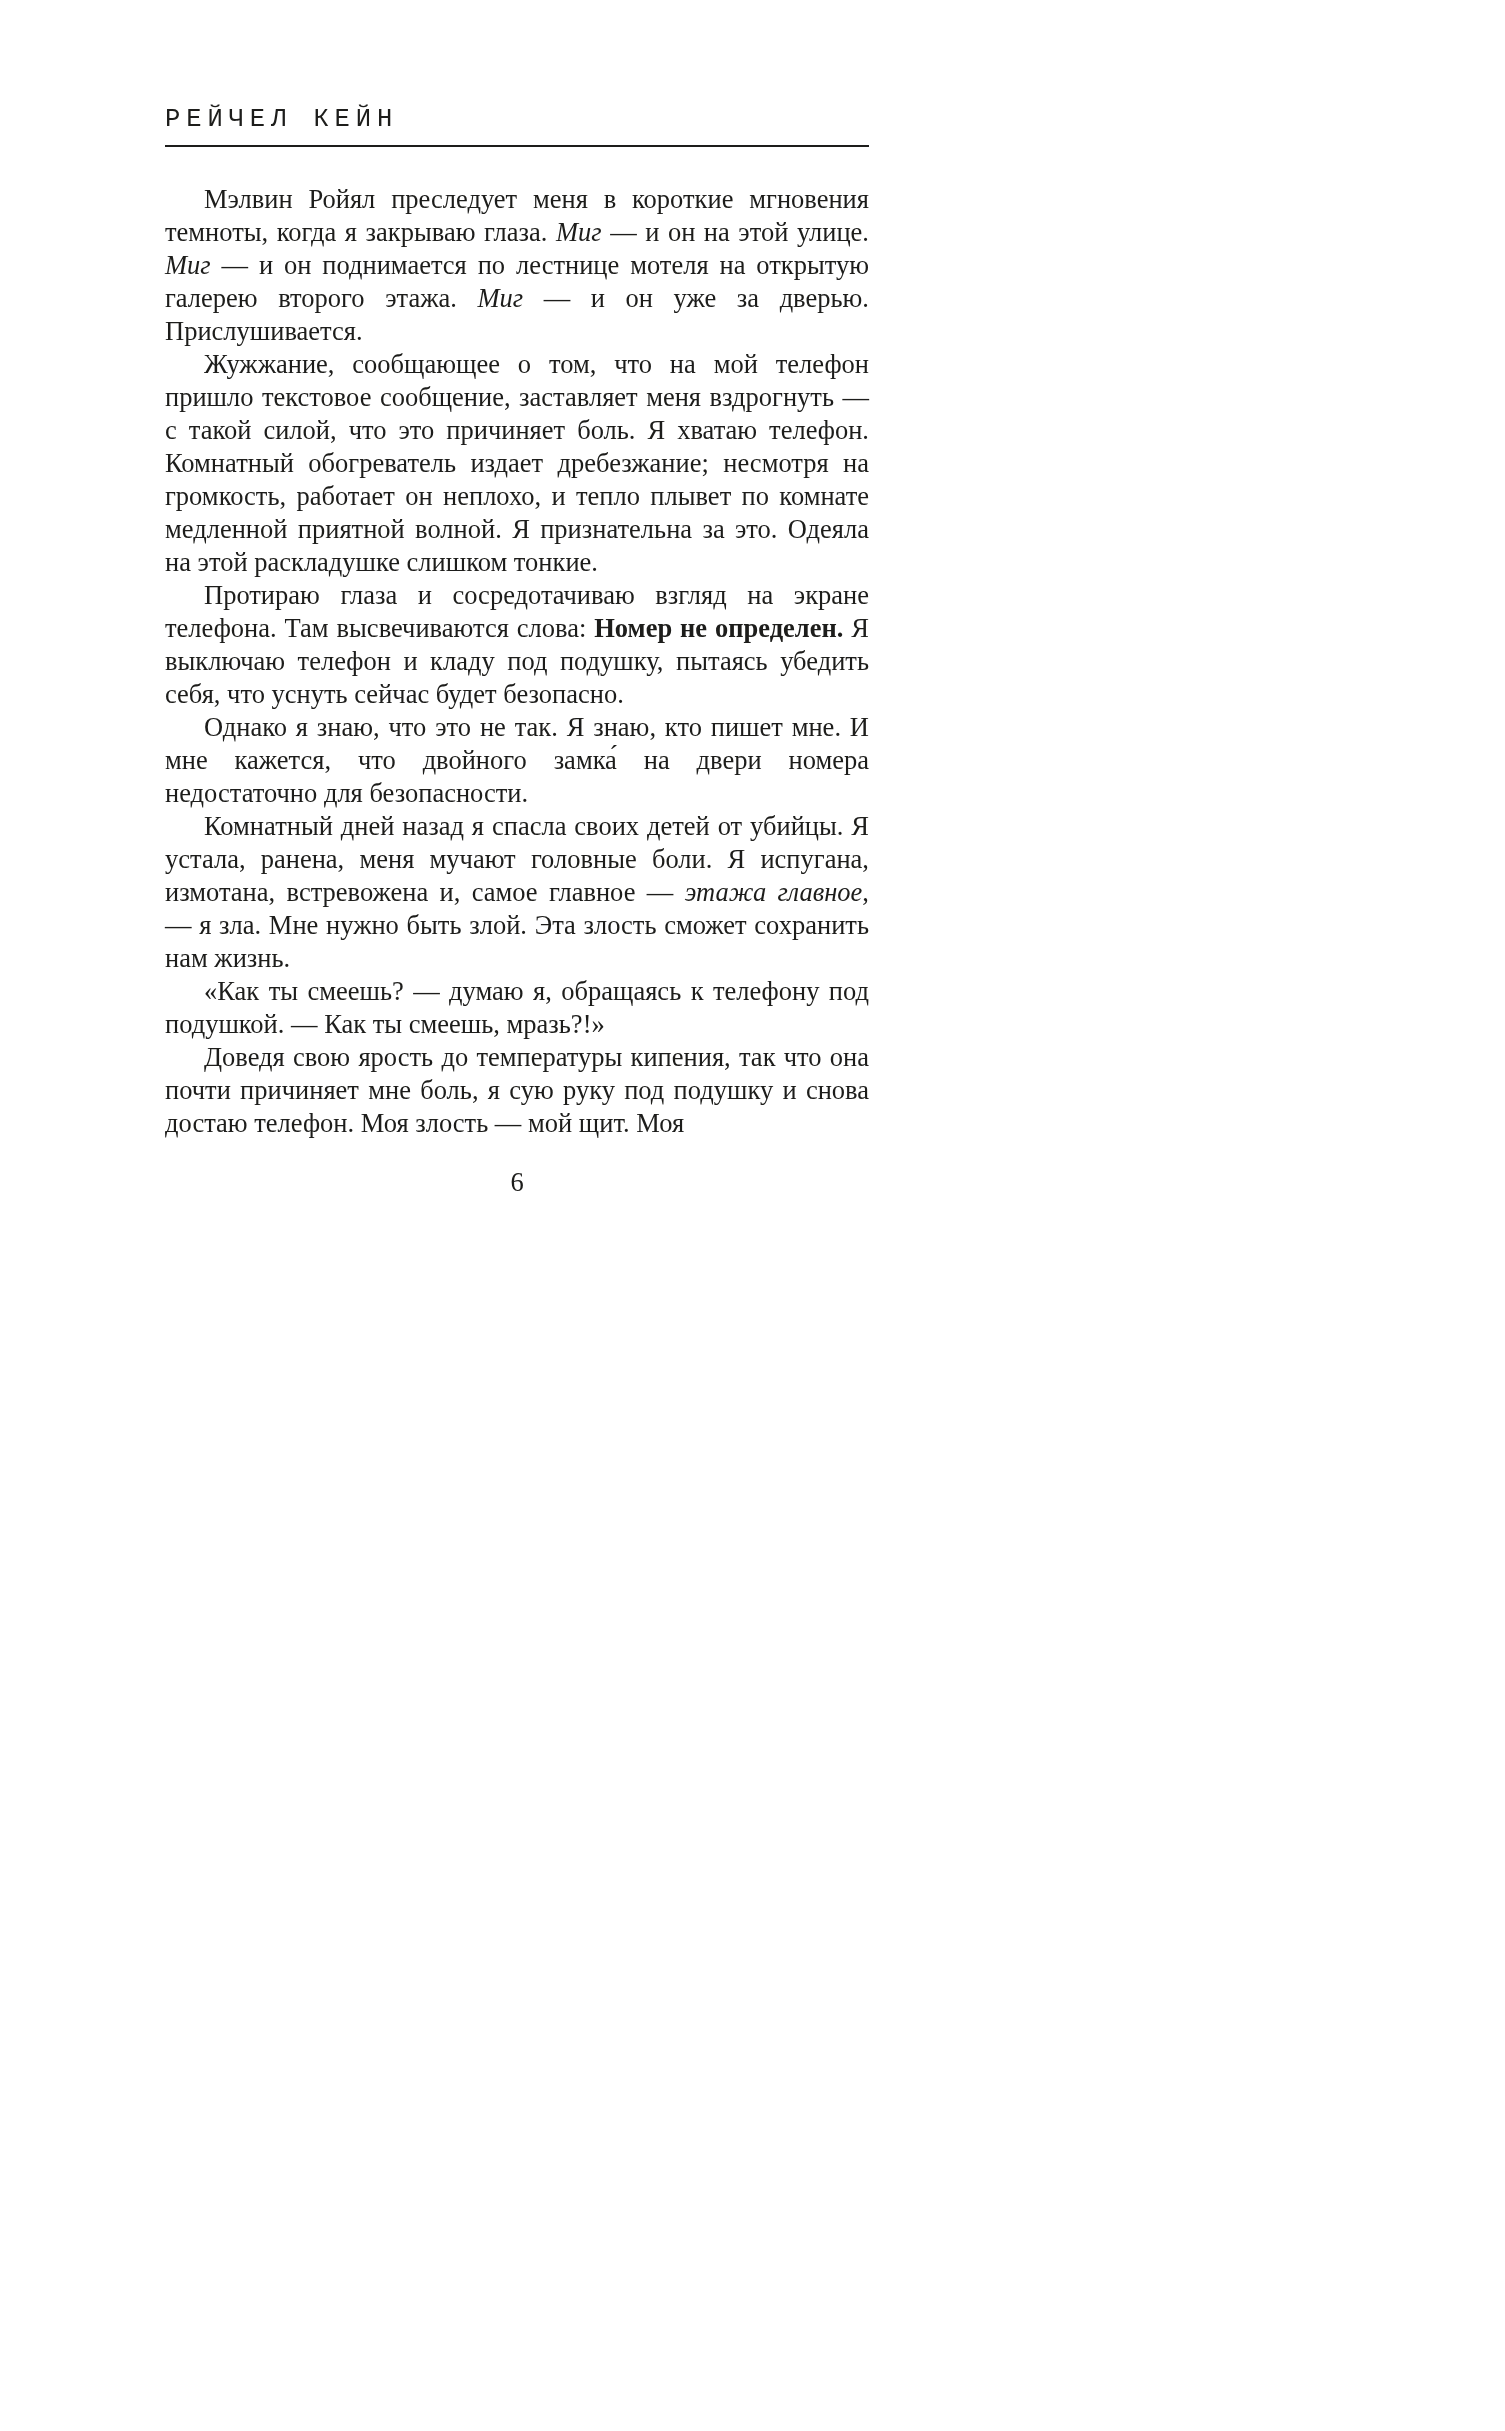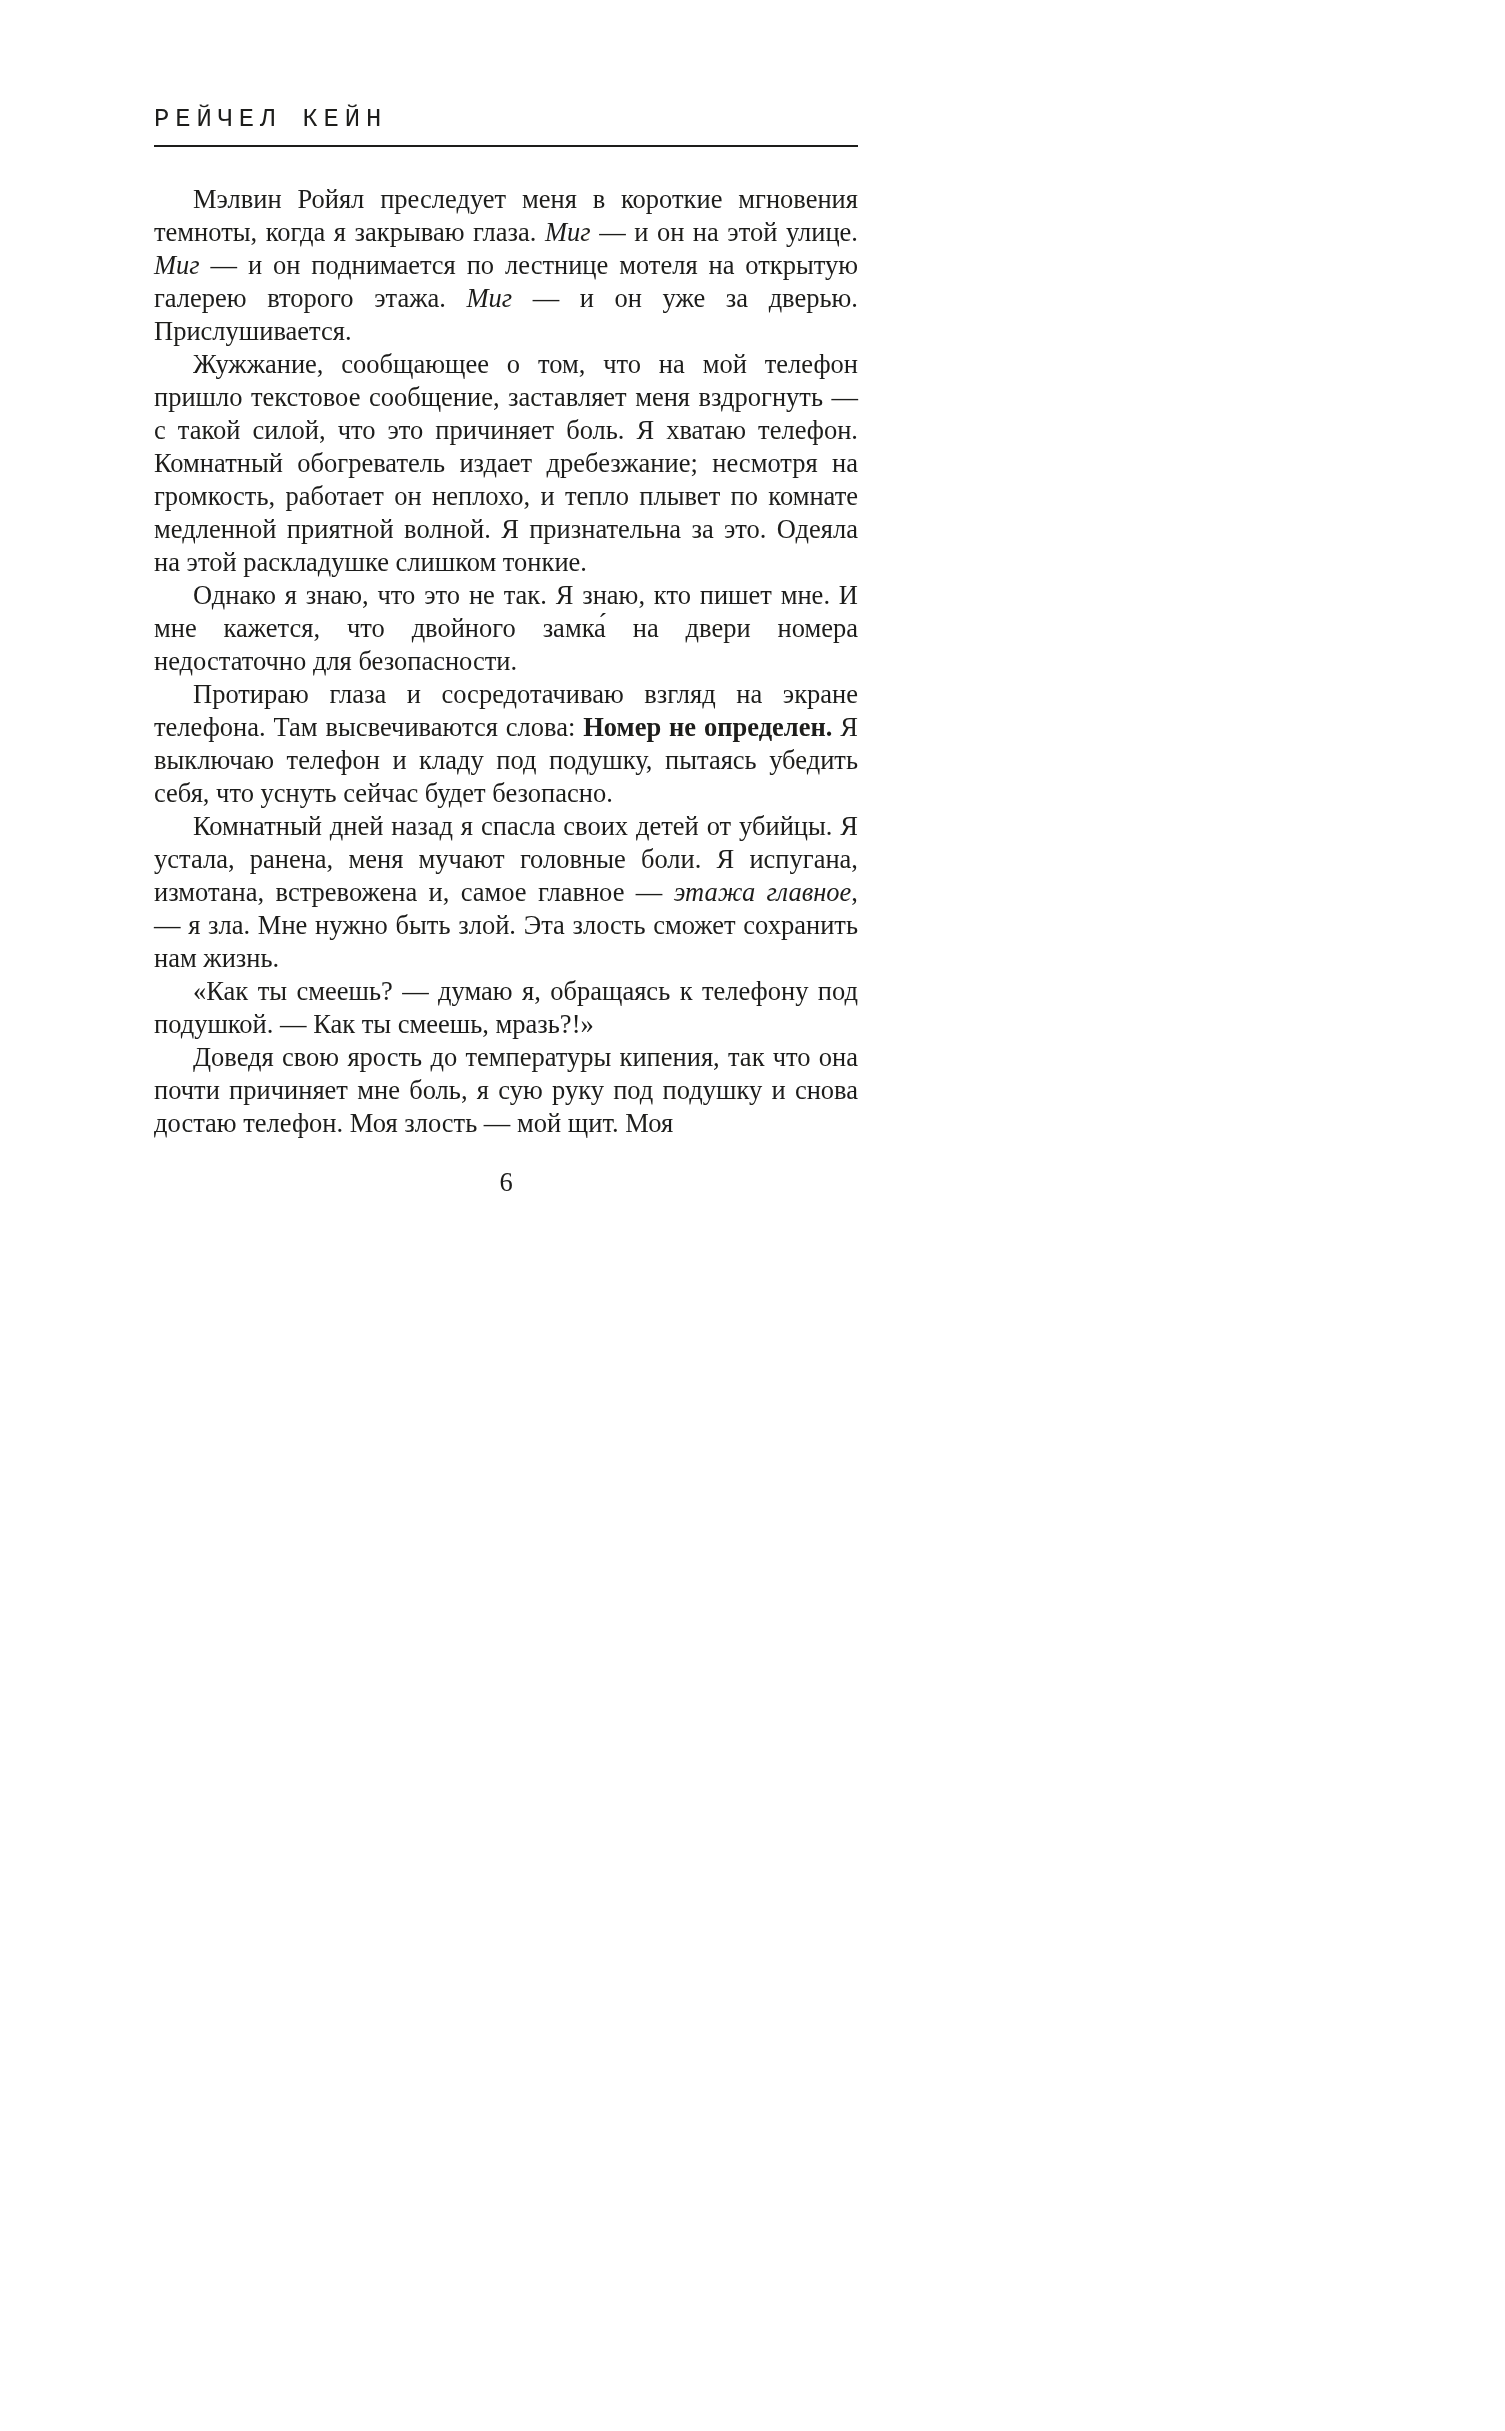--- a/index.html
+++ b/index.html
@@ -15,21 +15,21 @@
     position: relative;
   }
   .page {
     position: absolute;
     inset: 0;
     background: var(--bg, #ffffff);
     overflow: hidden;
   }
   .content {
     position: absolute;
-    left: 154px;
+    left: 165px;
     top: 106px;
     width: 704px;
   }
   .author {
     font-family: "Liberation Mono", "DejaVu Sans Mono", monospace;
     font-size: 25.5px;
     line-height: 1.1;
     letter-spacing: 5.9px;
     padding-bottom: 10.8px;
     white-space: nowrap;
@@ -71,22 +71,22 @@
 
     <header class="running-header">
       <div class="author">РЕЙЧЕЛ КЕЙН</div>
       <div class="rule"></div>
     </header>
 
     <main class="body-text">
 
         <p class="para indent"><span class="">Мэлвин Ройял преследует меня в короткие мгновения темноты, когда я закрываю глаза. </span><span class="i">Миг</span><span class=""> — и он на этой улице. </span><span class="i">Миг</span><span class=""> — и он поднимается по лестнице мотеля на открытую галерею второго этажа. </span><span class="i">Миг</span><span class=""> — и он уже за дверью. Прислушивается.</span></p>
         <p class="para indent"><span class="">Жужжание, сообщающее о том, что на мой телефон пришло текстовое сообщение, заставляет меня вздрогнуть — с такой силой, что это причиняет боль. Я хватаю телефон. Комнатный обогреватель издает дребезжание; несмотря на громкость, работает он неплохо, и тепло плывет по комнате медленной приятной волной. Я признательна за это. Одеяла на этой раскладушке слишком тонкие.</span></p>
+        <p class="para indent"><span class="">Протираю глаза и сосредотачиваю взгляд на экране телефона. Там высвечиваются слова: </span><span class="b">Номер не определен.</span><span class=""> Я выключаю телефон и кладу под подушку, пытаясь убедить себя, что уснуть сейчас будет безопасно.</span></p>
         <p class="para indent"><span class="">Однако я знаю, что это не так. Я знаю, кто пишет мне. И мне кажется, что двойного замка́ на двери номера недостаточно для безопасности.</span></p>
-        <p class="para indent"><span class="">Протираю глаза и сосредотачиваю взгляд на экране телефона. Там высвечиваются слова: </span><span class="b">Номер не определен.</span><span class=""> Я выключаю телефон и кладу под подушку, пытаясь убедить себя, что уснуть сейчас будет безопасно.</span></p>
         <p class="para indent"><span class="">Комнатный дней назад я спасла своих детей от убийцы. Я устала, ранена, меня мучают головные боли. Я испугана, измотана, встревожена и, самое главное — </span><span class="i">этажа главное</span><span class="">, — я зла. Мне нужно быть злой. Эта злость сможет сохранить нам жизнь.</span></p>
         <p class="para indent"><span class="">«Как ты смеешь? — думаю я, обращаясь к телефону под подушкой. — Как ты смеешь, мразь?!»</span></p>
         <p class="para indent"><span class="">Доведя свою ярость до температуры кипения, так что она почти причиняет мне боль, я сую руку под подушку и снова достаю телефон. Моя злость — мой щит. Моя</span></p>
       </main>
 
     <div class="page-number">6</div>
 
   </div>
 </div>
 

